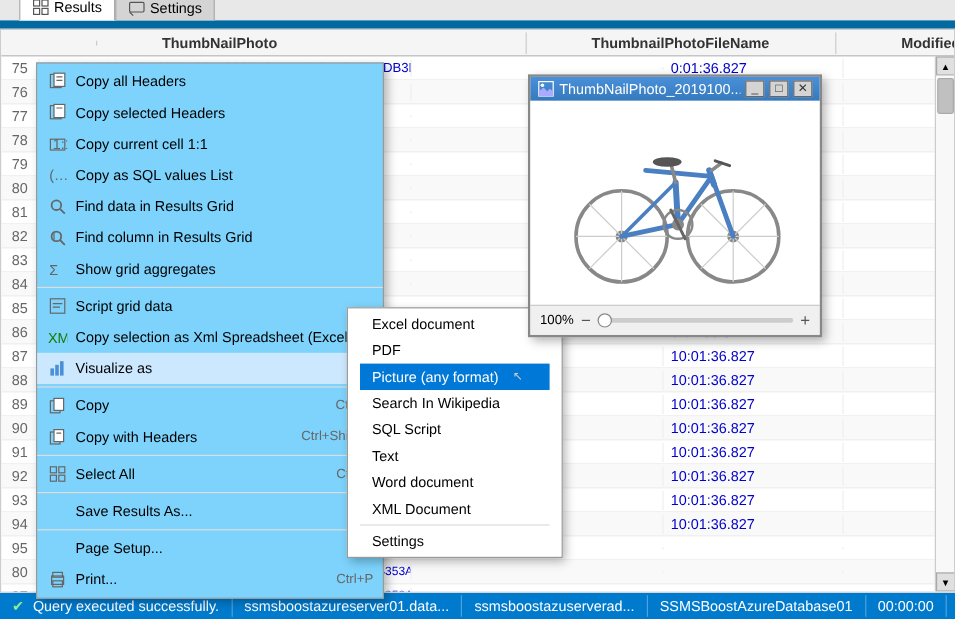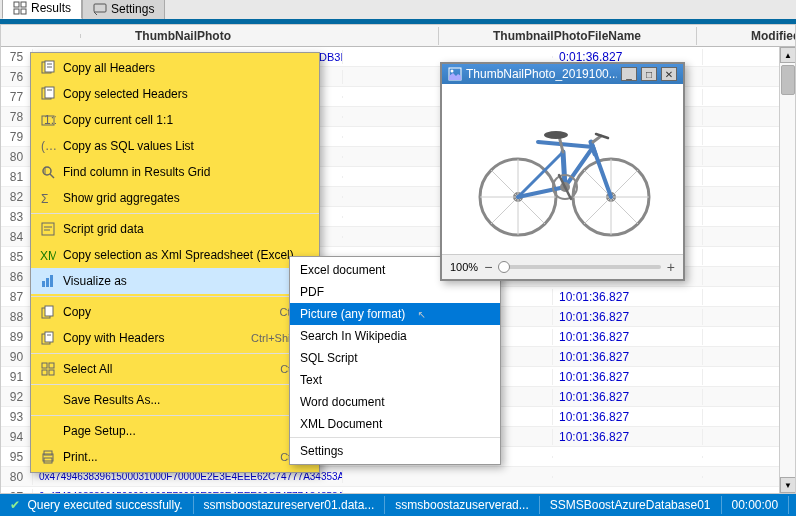--- a/index.html
+++ b/index.html
@@ -2,24 +2,24 @@
 <html><head>
   <meta charset="utf-8">
   <style>
     * { box-sizing: border-box; margin: 0; padding: 0; font-family: 'Segoe UI', Tahoma, sans-serif; font-size: 12px; }
     body { width: 796px; height: 516px; overflow: hidden; background: #f0f0f0; }
 
     
     .tab-bar {
       display: flex;
       background: #e8e8e8;
-      border-bottom: 5px solid #0369a1;
+      border-bottom: 7px solid #0369a1;
       height: 24px;
       align-items: flex-end;
-      padding-left: 2px;
+      padding-left: 16px;
     }
     .tab {
       display: flex; align-items: center; gap: 4px;
       padding: 3px 10px;
       border: 1px solid #aaa;
       border-bottom: none;
       background: #d4d4d4;
       cursor: pointer;
       height: 22px;
     }
@@ -84,21 +84,21 @@
     .grid-cell.thumb-cell { width: 310px; min-width: 310px; color: #0000cc; font-size: 11px; }
     .grid-cell.filename-cell { width: 210px; min-width: 210px; }
     .grid-cell.date-cell { width: 150px; min-width: 150px; color: #0000cc; }
 
     
     .context-menu {
       position: absolute;
       left: 30px;
       top: 28px;
       width: 290px;
-      background: #fde047;
+      background: #7dd3fc;
       border: 1px solid #999;
       box-shadow: 3px 3px 8px rgba(0,0,0,0.3);
       z-index: 100;
       padding: 2px 0;
     }
     .menu-item {
       display: flex;
       align-items: center;
       padding: 4px 8px;
       gap: 6px;
@@ -119,26 +119,26 @@
       width: 18px; height: 18px;
       display: flex; align-items: center; justify-content: center;
       flex-shrink: 0;
     }
 
     
     .submenu {
       position: absolute;
       left: 289px;
       top: 232px;
-      width: 212px;
+      width: 180px;
       background: #fff;
       border: 1px solid #999;
       box-shadow: 3px 3px 8px rgba(0,0,0,0.3);
       z-index: 101;
-      padding: 2px 0;
+      padding: 2px 10px;
     }
     .submenu .menu-item { padding: 4px 10px; }
 
     
     .image-popup {
       position: absolute;
       left: 440px;
       top: 38px;
       width: 245px;
       background: #f0f0f0;
@@ -463,20 +463,29 @@
             <text x="1" y="12" font-size="8" fill="#666">(…)</text>
           </svg>
       </div>
       <span>Copy as SQL values List</span>
     </div>
     <div class="menu-item">
       <div class="menu-icon-placeholder">
         <svg width="16" height="16" viewBox="0 0 16 16">
             <circle cx="7" cy="7" r="4" fill="none" stroke="#666" stroke-width="1.5"></circle>
             <line x1="10" y1="10" x2="14" y2="14" stroke="#666" stroke-width="1.5"></line>
+          </svg>
+      </div>
+      <span>Find data in Results Grid</span>
+    </div>
+    <div class="menu-item">
+      <div class="menu-icon-placeholder">
+        <svg width="16" height="16" viewBox="0 0 16 16">
+            <circle cx="7" cy="7" r="4" fill="none" stroke="#666" stroke-width="1.5"></circle>
+            <line x1="10" y1="10" x2="14" y2="14" stroke="#666" stroke-width="1.5"></line>
             <line x1="5" y1="3" x2="5" y2="11" stroke="#666" stroke-width="1"></line>
           </svg>
       </div>
       <span>Find column in Results Grid</span>
     </div>
     <div class="menu-item">
       <div class="menu-icon-placeholder">
         <svg width="16" height="16" viewBox="0 0 16 16">
             <text x="1" y="13" font-size="11" fill="#666">Σ</text>
           </svg>

